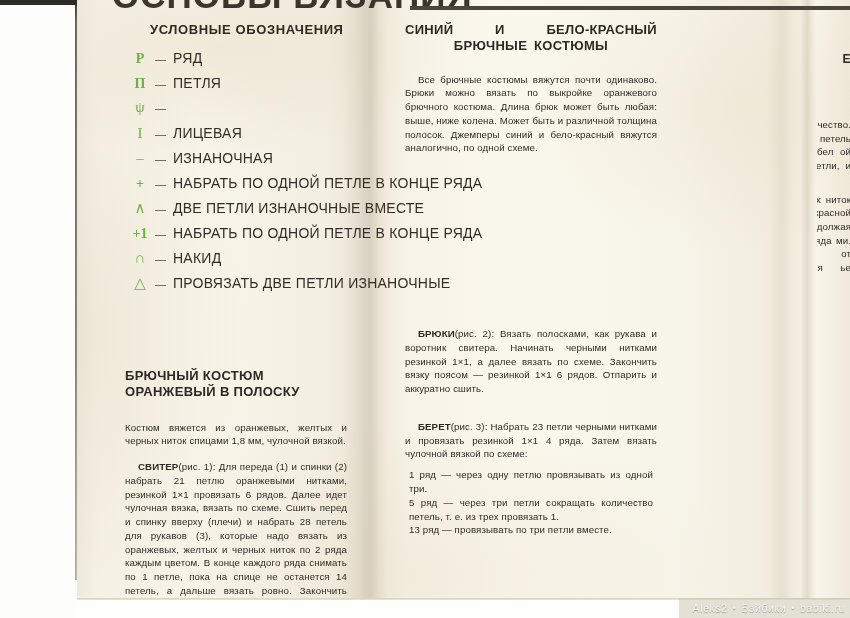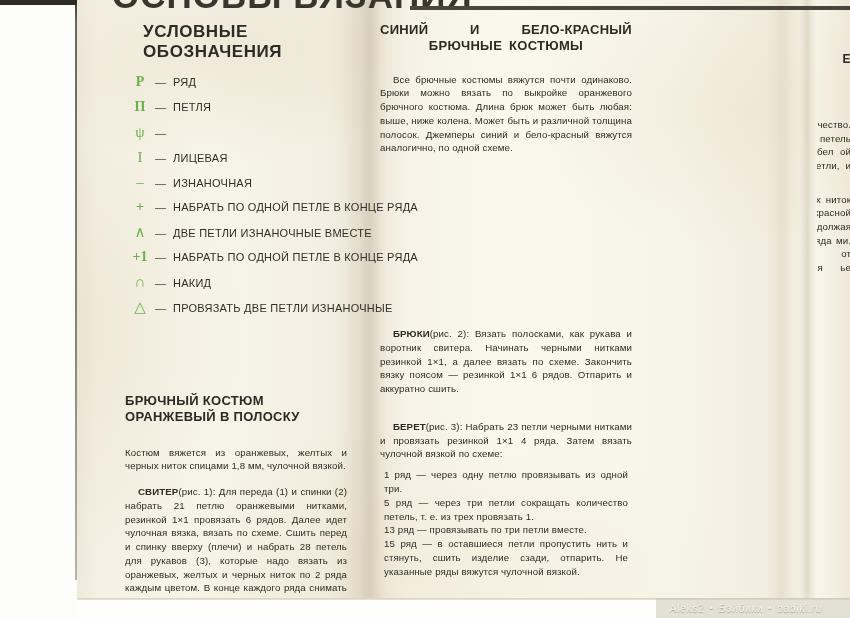--- a/index.html
+++ b/index.html
@@ -85,43 +85,43 @@
     color:#3b362d;white-space:nowrap;
     font-family:"Liberation Sans", sans-serif;
   }
   .title-rule{
     position:absolute;left:333px;top:6px;width:440px;height:4px;
     background:#4b463c;
   }
   
   .col{position:absolute;}
   .col-left{left:48px;top:22px;width:222px;}
-  .col-mid{left:303px;top:22px;width:252px;}
+  .col-mid{left:328px;top:22px;width:252px;}
 
   .legend-heading{
-    font-size:17px;font-weight:700;letter-spacing:.6px;
-    color:#2f2b24;margin:0 0 13px 18px;
+    font-size:13px;font-weight:700;letter-spacing:.6px;
+    color:#2f2b24;margin:0 0 13px 25px;
   }
   .legend{margin:0;padding:0;list-style:none;}
   .legend-row{
     display:flex;align-items:baseline;
     height:25px;
   }
   .legend-sym{
     width:30px;text-align:center;flex:0 0 30px;
     color:#6cb04a;font-weight:700;font-size:14px;
     font-family:"Liberation Serif", serif;
     line-height:1;
   }
   .legend-sym.thin{font-weight:400;font-size:15px;}
   .legend-dash{
     color:#4a4539;flex:0 0 18px;font-size:11px;
   }
   .legend-txt{
-    color:#322e27;font-size:11px;letter-spacing:.25px;
+    color:#322e27;font-size:14px;letter-spacing:.25px;
     white-space:nowrap;
   }
 
   .sec-title{
     text-align:left;font-size:13px;font-weight:700;
     color:#2d2a23;letter-spacing:.3px;line-height:1.25;
     margin:0 0 16px 0;
   }
   .sec-title.justified{
     text-align:justify;text-align-last:center;
@@ -157,21 +157,21 @@
     margin:52px 0 0 0;text-align:justify;letter-spacing:.1px;
   }
   .crop-body2{
     font-size:9.7px;line-height:1.415;color:#2e2b24;
     margin:6px 0 0 0;text-align:justify;letter-spacing:.1px;
   }
 
   
   .watermark{
     position:absolute;right:0;bottom:0;
-    height:20px;padding:0 28px 0 14px;
+    height:20px;padding:0 5px 0 14px;
     display:flex;align-items:center;
     background:rgba(204,198,182,.55);
     color:#f3f1ea;font-size:10.5px;letter-spacing:.6px;
     text-shadow:0 1px 1px rgba(90,85,70,.45);
   }
   .watermark .dot{padding:0 5px;font-size:9px;}
 </style>
 </head>
 <body>
 
@@ -267,21 +267,20 @@
       <div style="margin-top:172px;">
         <p class="body-p indent"><span class="run-in">БРЮКИ</span><span>(рис. 2): Вязать полосками, как рукава и воротник свитера. Начинать черными нитками резинкой 1×1, а далее вязать по схеме. Закончить вязку поясом — резинкой 1×1 6 рядов. Отпарить и аккуратно сшить.</span></p>
       </div>
 
       <div style="margin-top:24px;">
         <p class="body-p indent"><span class="run-in">БЕРЕТ</span><span>(рис. 3): Набрать 23 петли черными нитками и провязать резинкой 1×1 4 ряда. Затем вязать чулочной вязкой по схеме:</span></p>
         <ul class="row-list">
           <li>1 ряд — через одну петлю провязывать из одной три.</li>
           <li>5 ряд — через три петли сокращать количество петель, т. е. из трех провязать 1.</li>
           <li>13 ряд — провязывать по три петли вместе.</li>
-          <li>15 ряд — в оставшиеся петли пропустить нить и стянуть, сшить изделие сзади, отпарить. Не указанные ряды вяжутся чулочной вязкой.</li>
         </ul>
       </div>
     </div>
 
     <div class="crop-col">
       <div class="crop-inner">
         <div class="crop-head">Е</div>
         <div class="crop-body">им, тонкой красной количество. Дальше 3-м и 5-е, накид петель петлю п 7-м ряду ать бел ой нитки ель чер сно-бел етли, и нитка</div>
         <div class="crop-body2">и на спицах ть ровно ых ниток дов. Си дную спицу а красной белыми пи сокращ одолжая каждым ем вязания, 2 ряда ми. Закончить воротник от горловины. оставшиеся ье можно зоне (р</div>
       </div>

